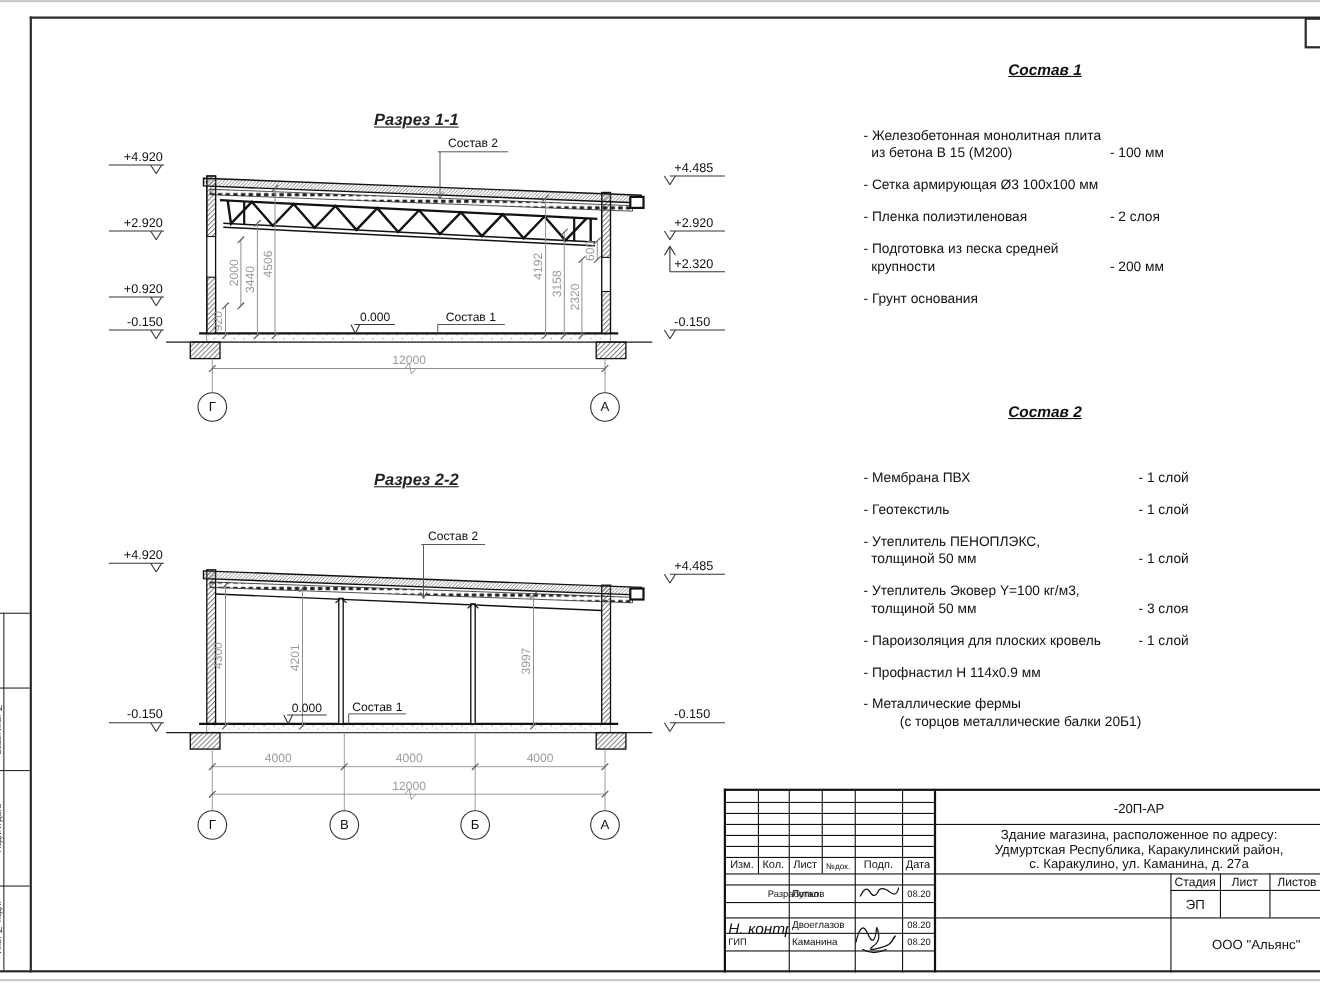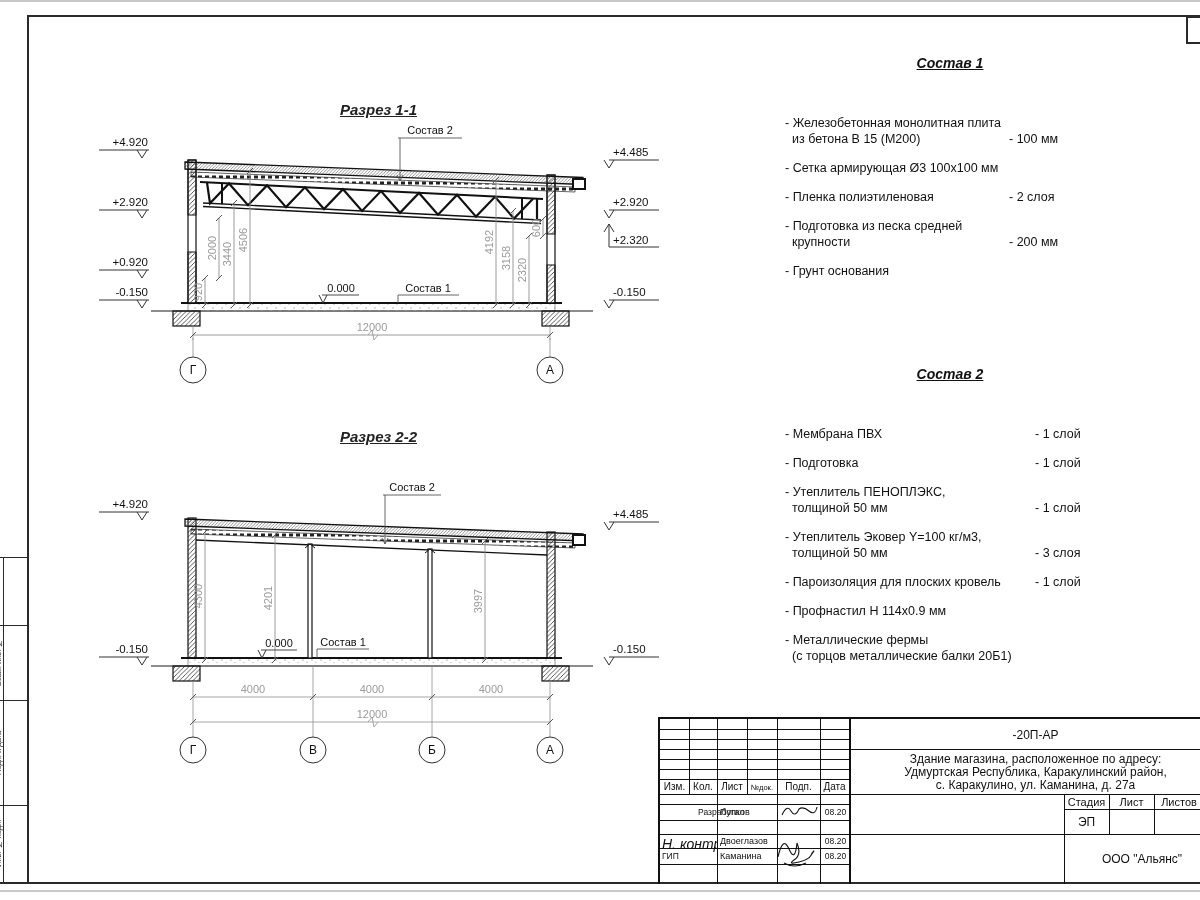--- a/index.html
+++ b/index.html
@@ -338,21 +338,21 @@
     </div>
   </div>
 
   <div class="comp comp2" style="left:785px;top:366px;">
     <div class="comp-title">Состав 2</div>
     <div class="item">
       <span class="l">- Мембрана ПВХ</span>
       <span class="qty">- 1 слой</span>
     </div>
     <div class="item">
-      <span class="l">- Подготовка</span>
+      <span class="l">- Геотекстиль</span>
       <span class="qty">- 1 слой</span>
     </div>
     <div class="item">
       <span class="l">- Утеплитель ПЕНОПЛЭКС,</span>
       <span class="l" style="padding-left:7px;">толщиной 50 мм</span>
       <span class="qty">- 1 слой</span>
     </div>
     <div class="item">
       <span class="l">- Утеплитель Эковер Y=100 кг/м3,</span>
       <span class="l" style="padding-left:7px;">толщиной 50 мм</span>
@@ -360,21 +360,21 @@
     </div>
     <div class="item">
       <span class="l">- Пароизоляция для плоских кровель</span>
       <span class="qty">- 1 слой</span>
     </div>
     <div class="item">
       <span class="l">- Профнастил Н 114х0.9 мм</span>
     </div>
     <div class="item">
       <span class="l">- Металлические фермы</span>
-      <span class="l" style="padding-left:7px;">(с торцов металлические балки 20Б1)</span>
+      <span class="l" style="padding-left:7px;margin-left:26px;">(с торцов металлические балки 20Б1)</span>
     </div>
   </div>
 
   <div style="position:absolute;left:658px;top:717px;width:560px;height:165px;border-left:2px solid #111;border-top:2px solid #111;">
 
     <div class="tb-line" style="left:29px;top:0;width:1px;height:75px;"></div>
     <div class="tb-line" style="left:57px;top:0;width:1px;height:165px;"></div>
     <div class="tb-line" style="left:87px;top:0;width:1px;height:75px;"></div>
     <div class="tb-line" style="left:117px;top:0;width:1px;height:165px;"></div>
     <div class="tb-line" style="left:160px;top:0;width:1px;height:165px;"></div>

